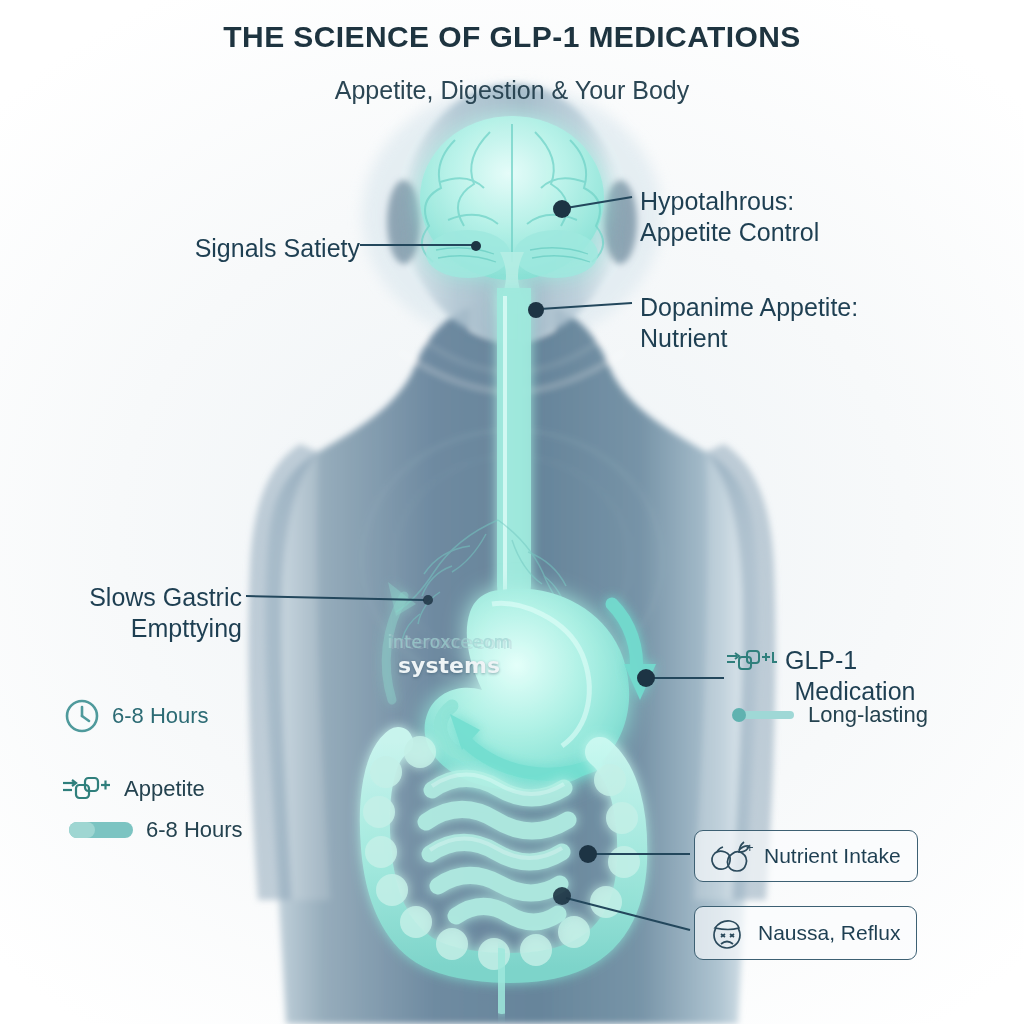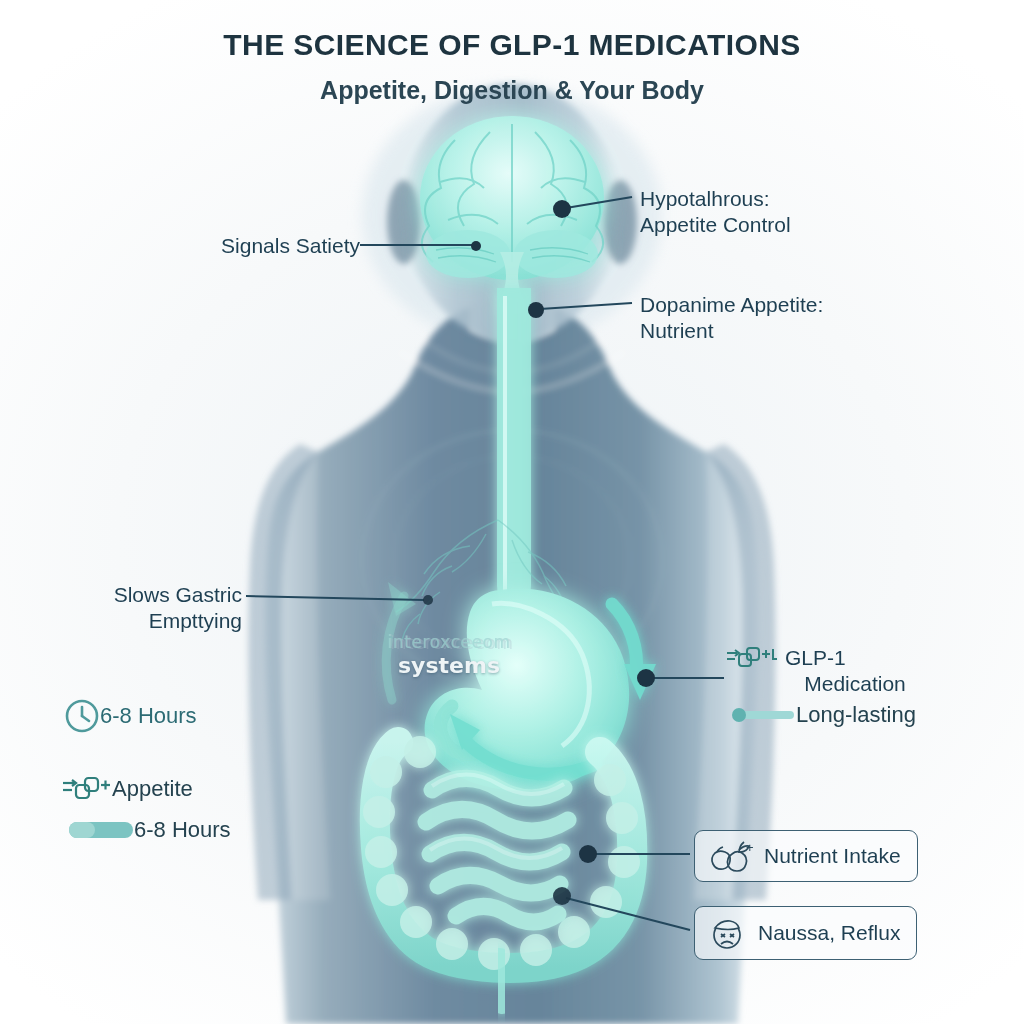--- a/index.html
+++ b/index.html
@@ -8,49 +8,49 @@
     background:#f8fafb;
     font-family:"Liberation Sans", sans-serif;
     position:relative;
   }
   #stage{position:absolute;inset:0;width:1024px;height:1024px;overflow:hidden;
     background:radial-gradient(ellipse 70% 60% at 50% 52%, #eef3f6 0%, #f7f9fa 55%, #ffffff 100%);}
 
   
   .hdr{position:absolute;left:0;top:0;width:1024px;text-align:center;z-index:40;}
   .hdr h1{
-    margin:8px;padding-top:20px;
+    margin:0;padding-top:20px;
     font-size:30px;font-weight:bold;letter-spacing:.4px;
     color:#1e3440;line-height:1.1;
   }
   .hdr h2{
-    margin:4px;padding-top:8px;
-    font-size:25px;font-weight:bold;
+    margin:16px;padding-top:8px;
+    font-size:25px;font-weight:normal;
     color:#2b4654;line-height:1.1;
   }
 
   
   #art{position:absolute;left:0;top:0;width:1024px;height:1024px;}
 
   
   .wm{position:absolute;z-index:18;text-align:center;pointer-events:none;
       font-family:"DejaVu Sans", sans-serif;}
   .wm .w1{font-size:17px;color:#9fd4d2;opacity:.72;letter-spacing:.6px;
           text-shadow:1px 0 0 rgba(190,200,210,.55), 3px 1px 0 rgba(170,185,200,.45);}
   .wm .w2{font-size:22px;color:#eef4f6;font-weight:bold;margin-top:1px;
           text-shadow:0 1px 3px rgba(40,70,90,.45);}
 
   
   .lbl{position:absolute;z-index:45;color:#1e3f52;line-height:1.25;}
   .lbl.r{text-align:left;}
   .lbl.l{text-align:right;}
-  .t21{font-size:21px;}
-
-  
-  .stat{position:absolute;z-index:45;display:flex;align-items:center;}
+  .t21{font-size:25px;}
+
+  
+  .stat{position:absolute;z-index:45;display:flex;align-items:center;gap:12px;}
   .stat .txt{font-size:22px;color:#2c6b74;}
   .stat .txt.dark{color:#24424f;}
 
   
   .box{position:absolute;z-index:45;display:flex;align-items:center;gap:12px;
        border:1.6px solid #3d6073;border-radius:9px;
        background:rgba(250,252,253,.66);
        padding:9px 16px 9px 13px;}
   .box .txt{font-size:21px;color:#1e3f52;white-space:nowrap;}
 

